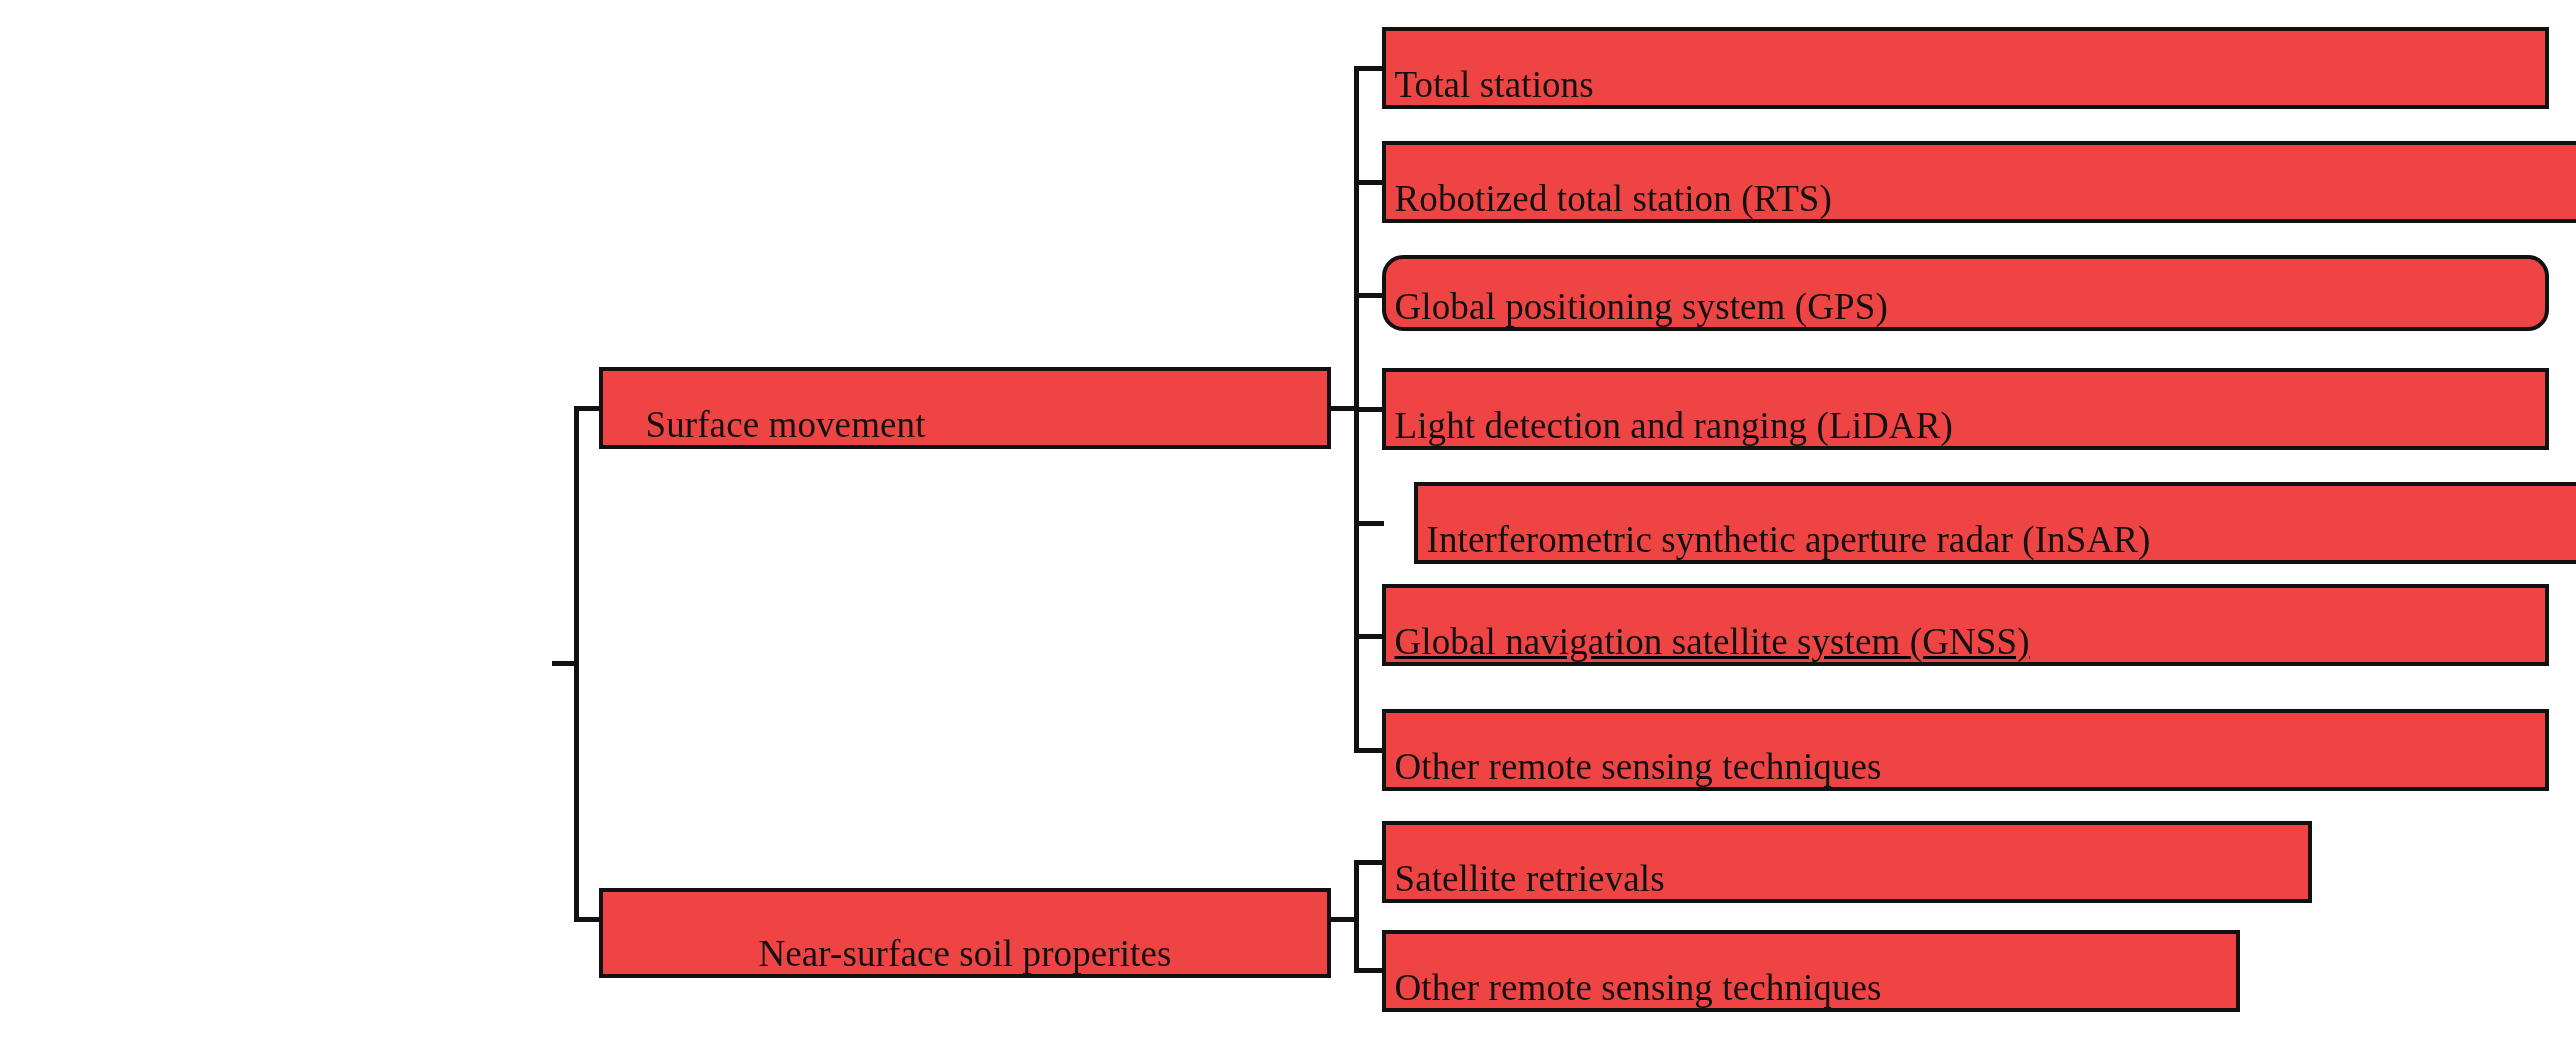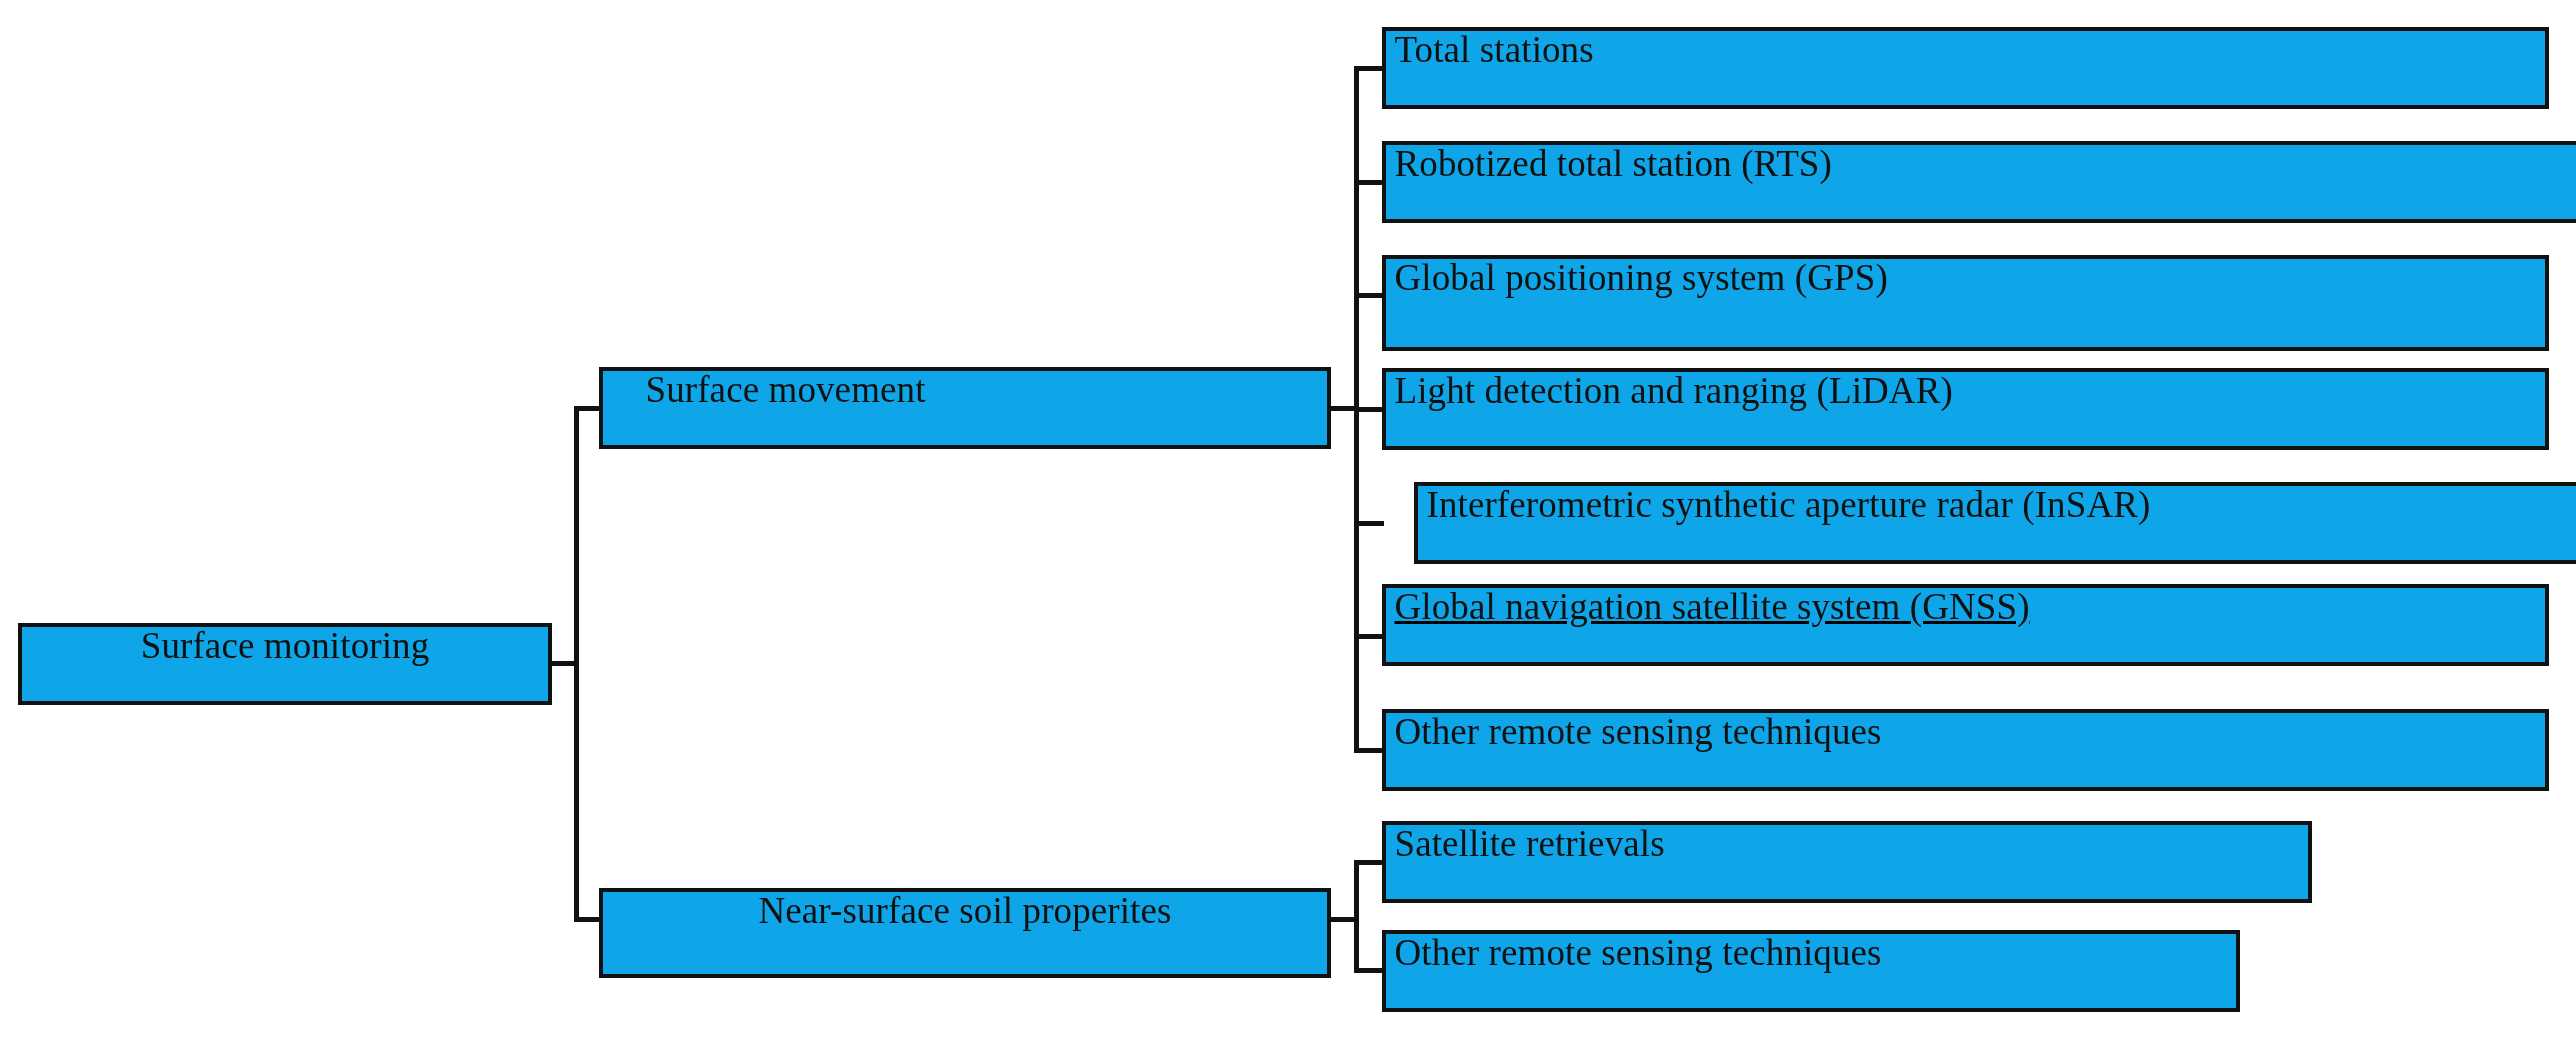--- a/index.html
+++ b/index.html
@@ -12,24 +12,24 @@
     position: relative;
     width: 2576px;
     height: 1038px;
     background: #ffffff;
     overflow: hidden;
     font-family: "Liberation Serif", "DejaVu Serif", serif;
   }
   .node {
     position: absolute;
     box-sizing: border-box;
-    background: #0ea5e9;
+    background: #ef4444;
     border: 4.2px solid #111111;
     display: flex;
-    align-items: flex-start;
+    align-items: flex-end;
     overflow: hidden;
   }
   .node .label {
     font-size: 37px;
     line-height: 1.05;
     color: #111111;
     white-space: nowrap;
     letter-spacing: 0.1px;
   }
   .node.align-left .label { padding-left: 8.5px; }
@@ -66,35 +66,32 @@
       <div class="conn-h" style="left: 1354px; top: 407px; width: 30px; height: 5.4px;"></div>
       <div class="conn-h" style="left: 1354px; top: 521px; width: 30px; height: 5.4px;"></div>
       <div class="conn-h" style="left: 1354px; top: 634px; width: 30px; height: 5.4px;"></div>
       <div class="conn-h" style="left: 1354px; top: 748px; width: 30px; height: 5.4px;"></div>
     </div>
   <div id="leaf-stubs-2">
       <div class="conn-h" style="left: 1354px; top: 860px; width: 30px; height: 5.4px;"></div>
       <div class="conn-h" style="left: 1354px; top: 968px; width: 30px; height: 5.4px;"></div>
     </div>
 
-  <div class="node align-center" style="left: 18px; top: 623px; width: 534px; height: 82px;">
-    <span class="label">Surface monitoring</span>
-  </div>
 
   <div id="nodes">
       <div class="node align-left" style="left: 599px; top: 367px; width: 732px; height: 82px; padding-left: 34px;">
         <span class="label">Surface movement</span>
       </div>
       <div class="node align-left" style="left: 1382px; top: 27px; width: 1167px; height: 82px;">
         <span class="label">Total stations</span>
       </div>
       <div class="node align-left" style="left: 1382px; top: 141px; width: 1353px; height: 82px;">
         <span class="label">Robotized total station (RTS)</span>
       </div>
-      <div class="node align-left" style="left: 1382px; top: 255px; width: 1167px; height: 96px;">
+      <div class="node align-left" style="left: 1382px; top: 255px; width: 1167px; height: 76px; border-radius: 21px;">
         <span class="label">Global positioning system (GPS)</span>
       </div>
       <div class="node align-left" style="left: 1382px; top: 368px; width: 1167px; height: 82px;">
         <span class="label">Light detection and ranging (LiDAR)</span>
       </div>
       <div class="node align-left" style="left: 1382px; top: 482px; width: 1167px; height: 82px; margin-left: 32px;">
         <span class="label">Interferometric synthetic aperture radar (InSAR)</span>
       </div>
       <div class="node align-left" style="left: 1382px; top: 584px; width: 1167px; height: 82px; text-decoration: underline;">
         <span class="label">Global navigation satellite system (GNSS)</span>

